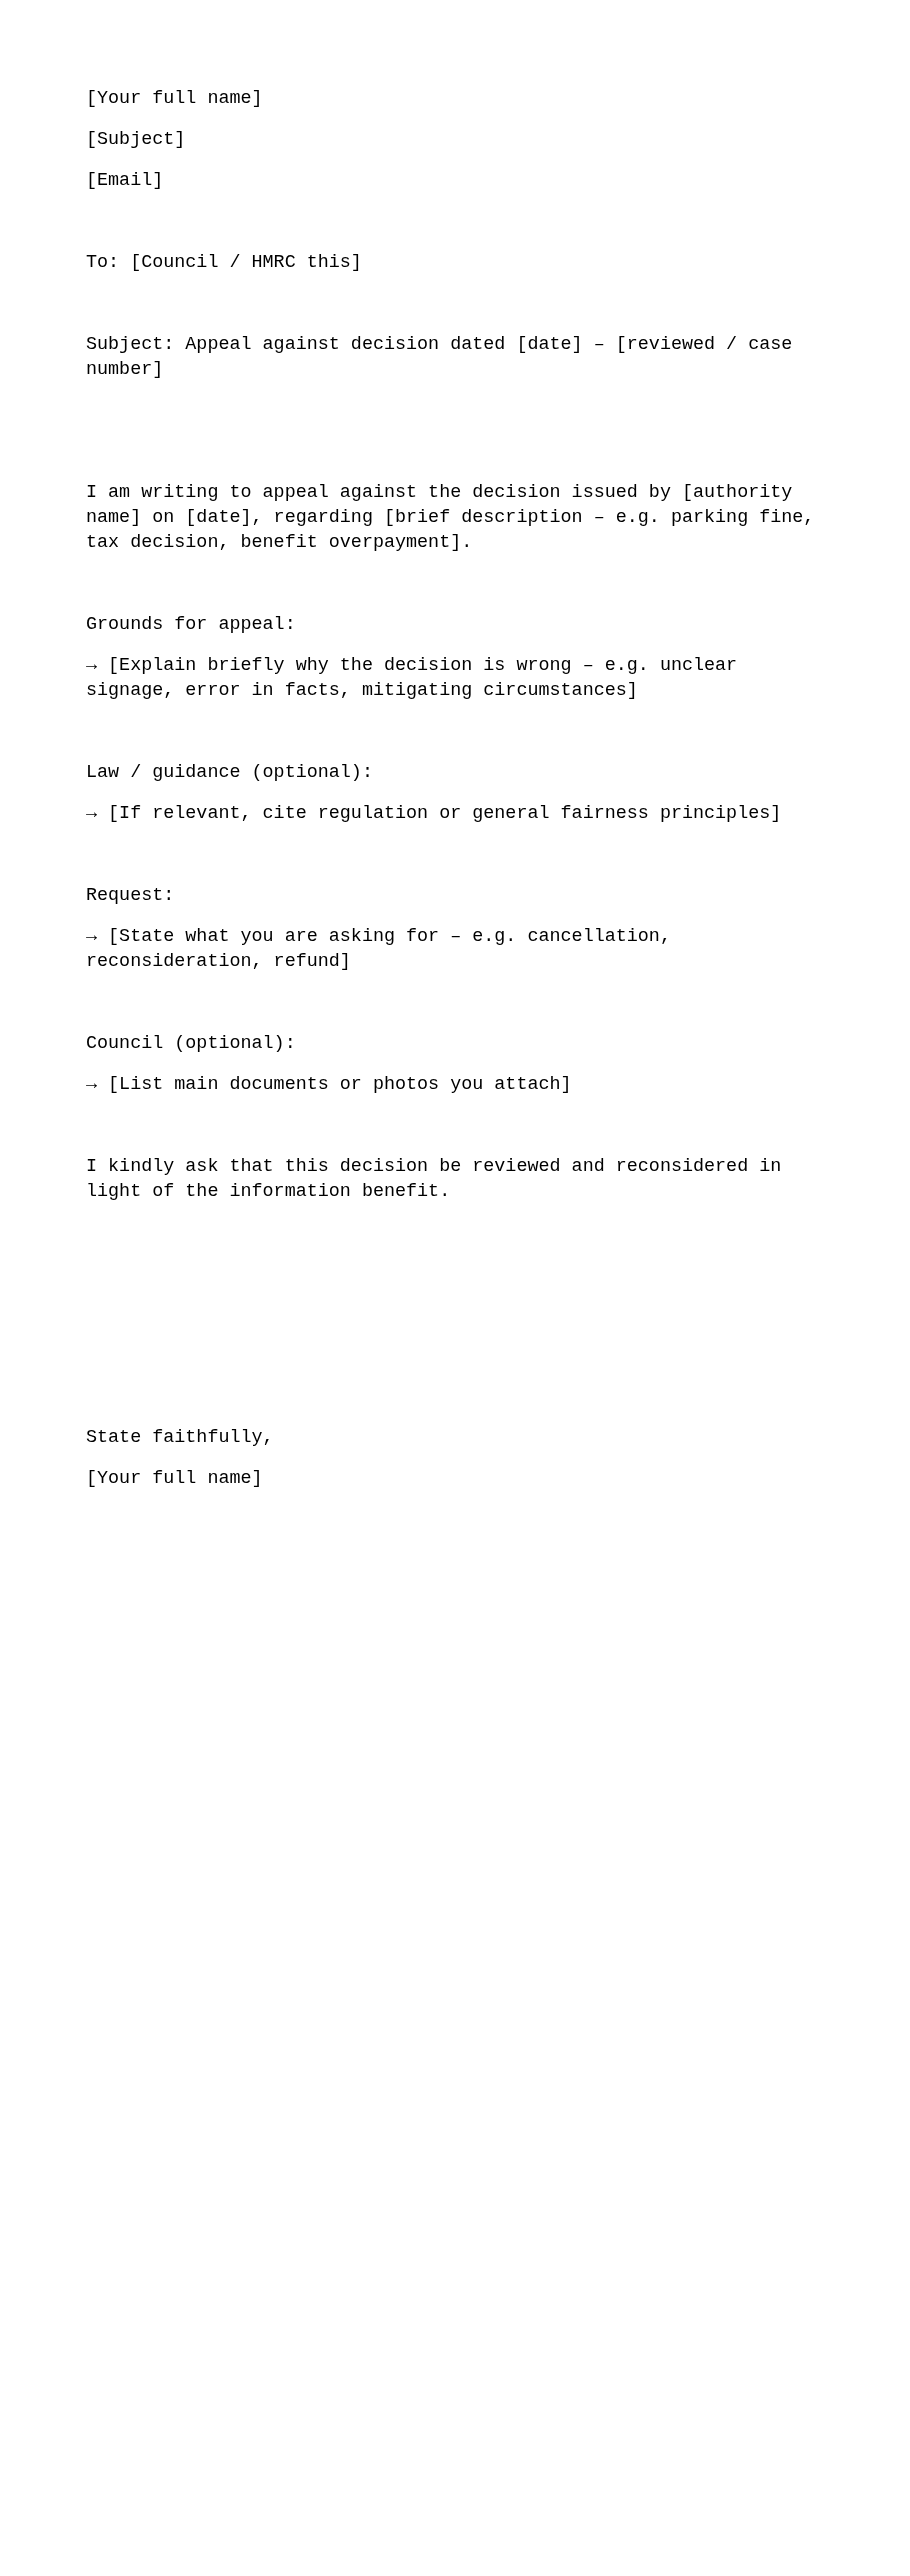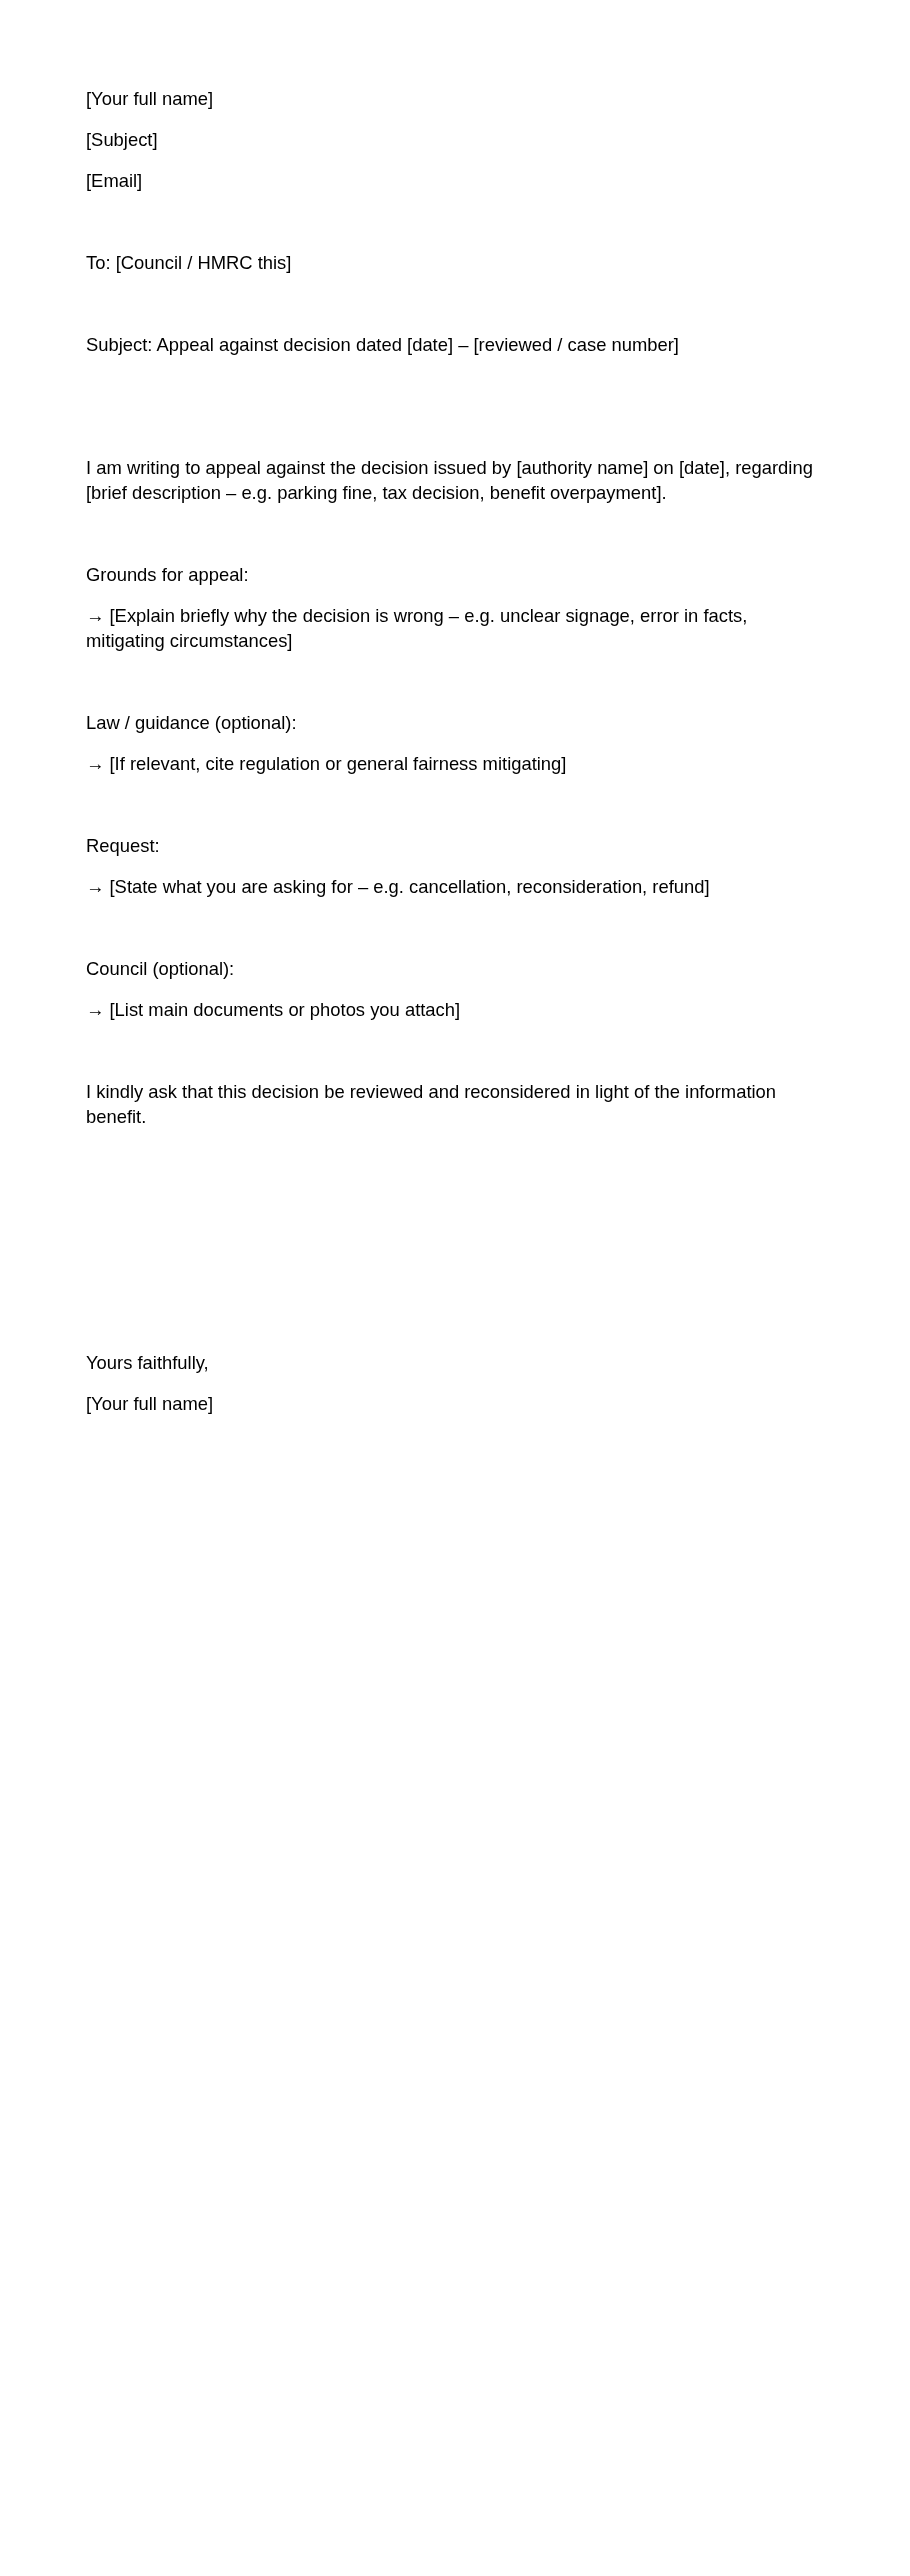--- a/index.html
+++ b/index.html
@@ -9,21 +9,21 @@
   }
   body {
     width: 910px;
     height: 2576px;
     overflow: hidden;
   }
   .letter {
     box-sizing: border-box;
     width: 910px;
     padding: 86px 86px 0 86px;
-    font-family: Liberation Sans, sans-serif;
+    font-family: Liberation Mono, monospace;
     font-size: 18.4px;
     line-height: 25px;
     color: #000000;
   }
   .letter p {
     margin: 0 0 16px 0;
     min-height: 25px;
     white-space: normal;
     word-spacing: normal;
   }
@@ -44,31 +44,31 @@
       <p class="blank"></p>
       <p>Subject: Appeal against decision dated [date] – [reviewed / case number]</p>
       <p class="blank"></p>
       <p class="blank"></p>
       <p>I am writing to appeal against the decision issued by [authority name] on [date], regarding [brief description – e.g. parking fine, tax decision, benefit overpayment].</p>
       <p class="blank"></p>
       <p>Grounds for appeal:</p>
       <p>→ [Explain briefly why the decision is wrong – e.g. unclear signage, error in facts, mitigating circumstances]</p>
       <p class="blank"></p>
       <p>Law / guidance (optional):</p>
-      <p>→ [If relevant, cite regulation or general fairness mitigating]</p>
+      <p>→ [If relevant, cite regulation or general fairness principles]</p>
       <p class="blank"></p>
       <p>Request:</p>
       <p>→ [State what you are asking for – e.g. cancellation, reconsideration, refund]</p>
       <p class="blank"></p>
       <p>Council (optional):</p>
       <p>→ [List main documents or photos you attach]</p>
       <p class="blank"></p>
       <p>I kindly ask that this decision be reviewed and reconsidered in light of the information benefit.</p>
       <p class="blank"></p>
       <p class="blank"></p>
       <p class="blank"></p>
       <p class="blank"></p>
       <p class="blank"></p>
-      <p>Yours faithfully,</p>
+      <p>State faithfully,</p>
       <p>[Your full name]</p>
     </div>
 </main>
 
 
 </body></html>

